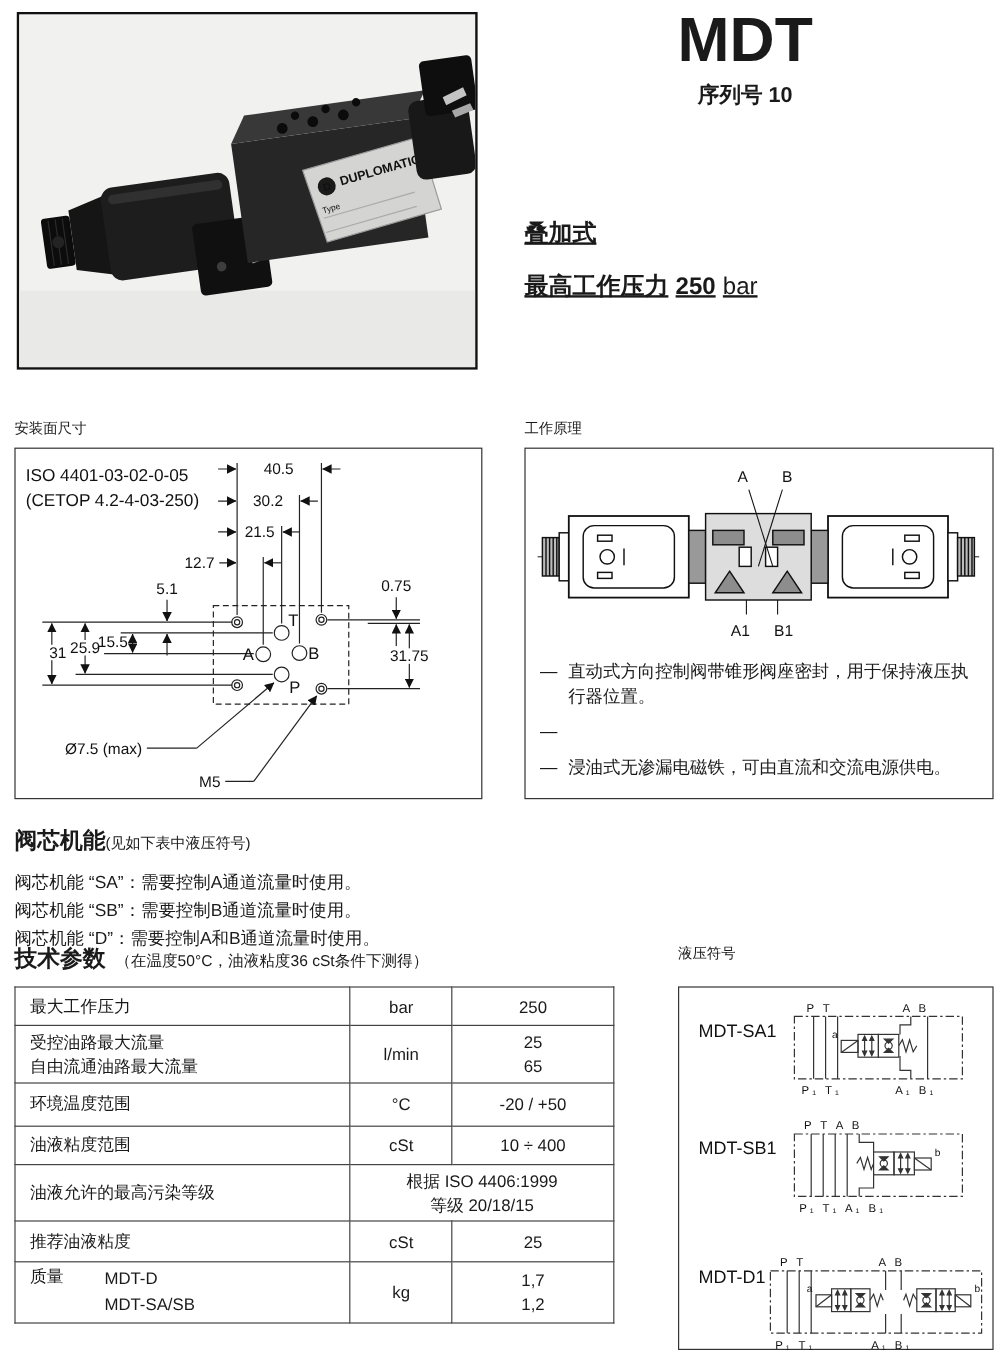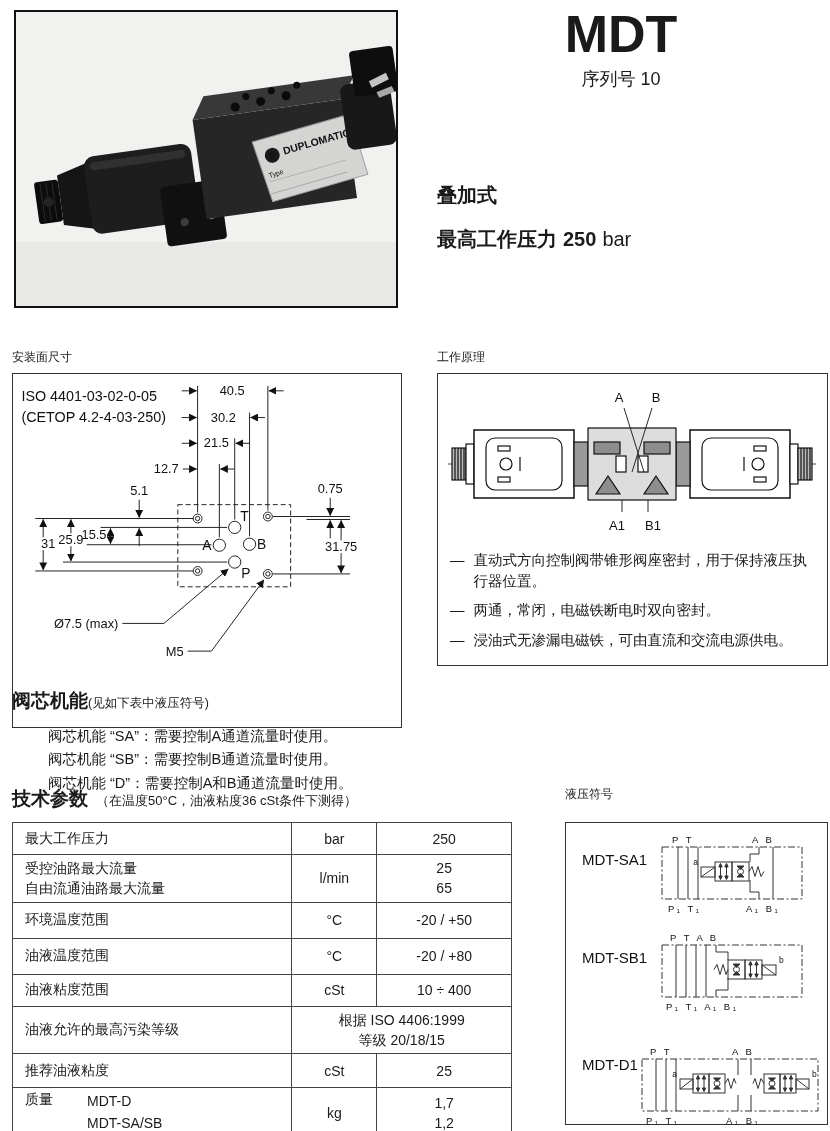--- a/index.html
+++ b/index.html
@@ -7,51 +7,51 @@
   body { width:830px; height:1131px; position:relative; font-family:"Liberation Sans", sans-serif; color:#1a1a1a; overflow:hidden; }
   .abs { position:absolute; }
 
   
   .photo-frame { left:14px; top:10px; width:384px; height:298px; border:2px solid #111; background:#f1f1f0; }
 
   
   .title-block { left:420px; top:8px; width:402px; text-align:center; }
   .title-mdt { font-size:52px; font-weight:bold; line-height:1.0; letter-spacing:0px; }
   .title-sub { font-size:25px; font-weight:bold; margin-top:0px; }
-  .title-series { font-size:18px; font-weight:normal; margin-top:7px; }
-
-  
-  .intro { left:437px; top:180px; width:390px; font-size:20px; line-height:1.5; }
+  .title-series { font-size:18px; font-weight:bold; margin-top:7px; }
+
+  
+  .intro { left:437px; top:180px; width:390px; font-size:20px; line-height:1.5;text-decoration:underline; }
   .intro .b { font-weight:bold; }
   .intro .gap { height:14px; }
   .intro .rest { font-weight:normal; margin-left:6px; }
   .intro .unit { font-weight:normal; margin-left:6px; }
 
   
   .sec-h { font-size:12px; font-weight:normal; }
   .sec-h-big { font-size:19px; font-weight:bold; }
   .sec-note { font-size:12.5px; font-weight:normal; }
 
   .box { border:1.5px solid #333; background:#fff; }
-  .box-mounting { left:12px; top:373px; width:390px; height:355px; }
+  .box-mounting { left:12px; top:373px; width:390px; height:293px; }
   .box-principle { left:437px; top:373px; width:391px; height:293px; }
   .box-symbols { left:565px; top:822px; width:263px; height:303px; }
 
   .mount-h { left:12px; top:349px; }
   .princ-h { left:437px; top:349px; }
   .symb-h  { left:565px; top:786px; }
 
   
   .bullets { left:450px; top:550px; width:366px; font-size:14.5px; line-height:1.42; }
   .bullet { display:flex; gap:9px; margin-bottom:9px; }
   .bullet .dash { flex:0 0 auto; }
 
   
   .spool { left:12px; top:688px; width:520px; }
-  .spool-lines { margin-top:11px; font-size:14.5px; line-height:1.62;margin-left:36px; }
+  .spool-lines { margin-top:11px; font-size:14.5px; line-height:1.62; }
 
   
   .specs-h { left:12px; top:786px; }
   .spec-note { font-size:13px; font-weight:normal; margin-left:8px;margin-top:24px; }
   table.specs { position:absolute; left:12px; top:822px; width:500px; border-collapse:collapse; font-size:14px; }
   table.specs td { border:1px solid #444; padding:3px 12px; vertical-align:middle; }
   table.specs { border:1.5px solid #333; }
   td.u, td.v { text-align:center; }
   .two-line { line-height:1.45; }
   .mass-cell { display:flex; gap:34px; align-items:flex-start; }
@@ -275,21 +275,20 @@
     <text x="207" y="146" class="abtxt" text-anchor="middle">B1</text>
   </svg>
 </div>
 <div class="abs bullets">
   <div class="bullet">
       <span class="dash">—</span>
       <span>直动式方向控制阀带锥形阀座密封，用于保持液压执行器位置。</span>
     </div>
   <div class="bullet">
       <span class="dash">—</span>
-      <span>两通，常闭，电磁铁断电时双向密封。</span>
     </div>
   <div class="bullet">
       <span class="dash">—</span>
       <span>浸油式无渗漏电磁铁，可由直流和交流电源供电。</span>
     </div>
 </div>
 
 <div class="abs spool">
   <div><span class="sec-h-big">阀芯机能</span><span class="sec-note">(见如下表中液压符号)</span></div>
   <div class="spool-lines">
@@ -320,25 +319,20 @@
     <td class="u">l/min</td>
     <td class="v two-line">
           <div>25</div>
           <div>65</div>
         </td>
   </tr>
   <tr style="height:36px">
     <td>环境温度范围</td>
     <td class="u">°C</td>
     <td class="v">-20 / +50</td>
-  </tr>
-  <tr style="height:36px">
-    <td>油液温度范围</td>
-    <td class="u">°C</td>
-    <td class="v">-20 / +80</td>
   </tr>
   <tr style="height:32px">
     <td>油液粘度范围</td>
     <td class="u">cSt</td>
     <td class="v">10 ÷ 400</td>
   </tr>
   <tr style="height:42px">
     <td>油液允许的最高污染等级</td>
     <td class="v two-line" colspan="2">
           <div>根据 ISO 4406:1999</div>

